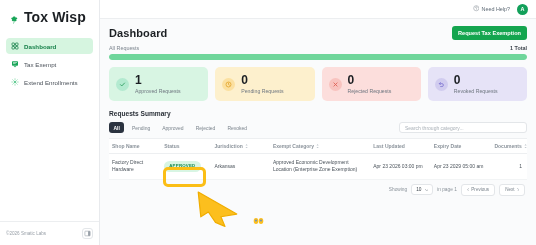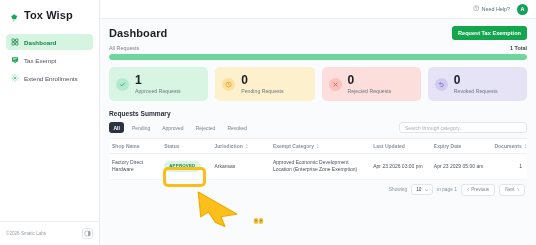--- a/index.html
+++ b/index.html
@@ -18,21 +18,21 @@
     border-right: 1px solid #e8eaed;
     display: flex; flex-direction: column;
     flex: 0 0 100px;
   }
   .brand {
     display: flex; align-items: center; gap: 4px;
     padding: 9px 0 9px 9px;
   }
   .brand-mark { width: 11px; height: 11px; flex: 0 0 11px; }
   .brand-name {
-    font-size: 11px; font-weight: 700; color: #1b1f23;
+    font-size: 14px; font-weight: 700; color: #1b1f23;
     letter-spacing: .1px;
   }
   .nav { padding: 4px 6px 0 6px; display: flex; flex-direction: column; gap: 2px; }
   .nav-item {
     display: flex; align-items: center; gap: 5px;
     padding: 4px 5px; border-radius: 4px;
     font-size: 6.2px; color: #4a5159; cursor: pointer;
   }
   .nav-item.active { background: #d6f5e0; color: #17804a; font-weight: 600; }
   .nav-ico { width: 8px; height: 8px; flex: 0 0 8px; display:block; }

